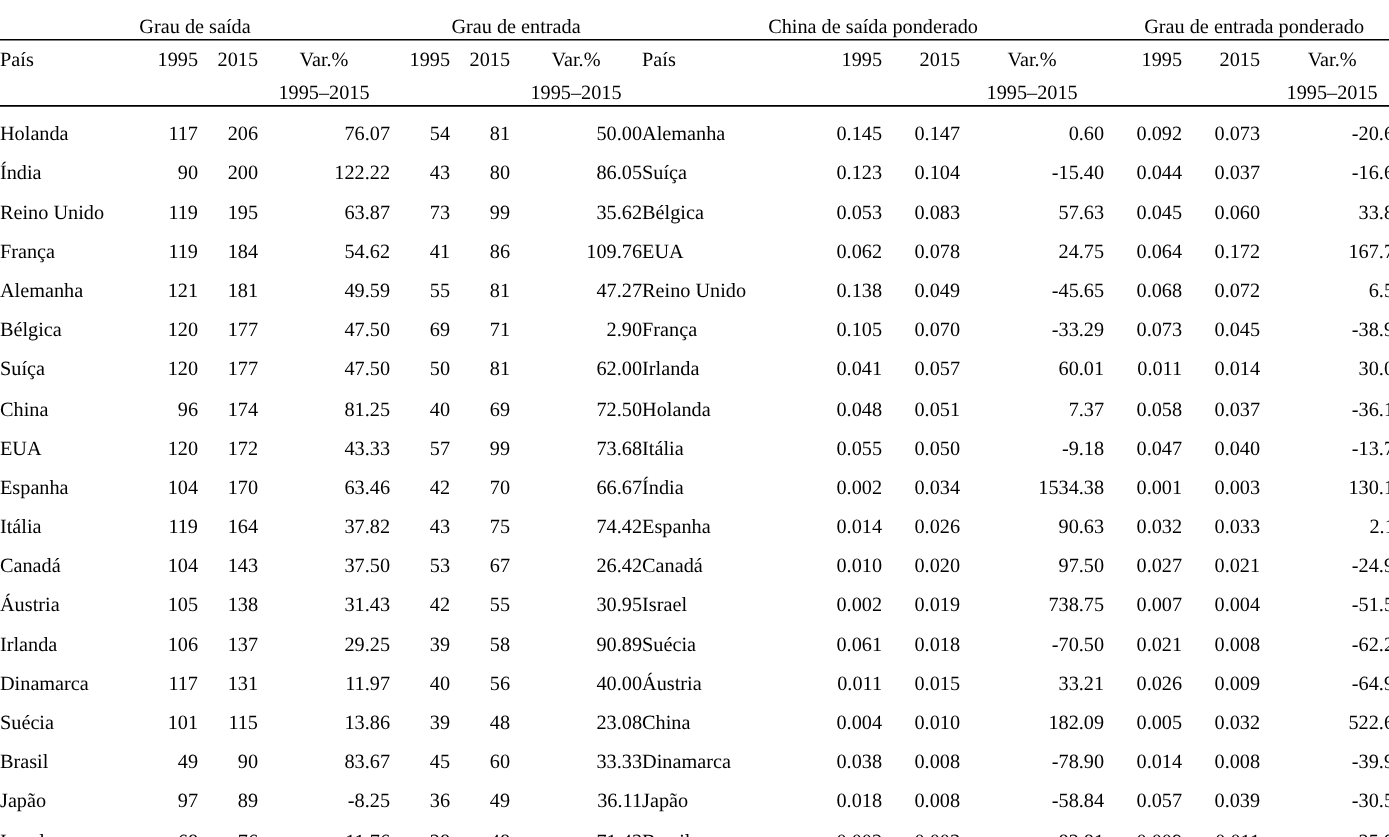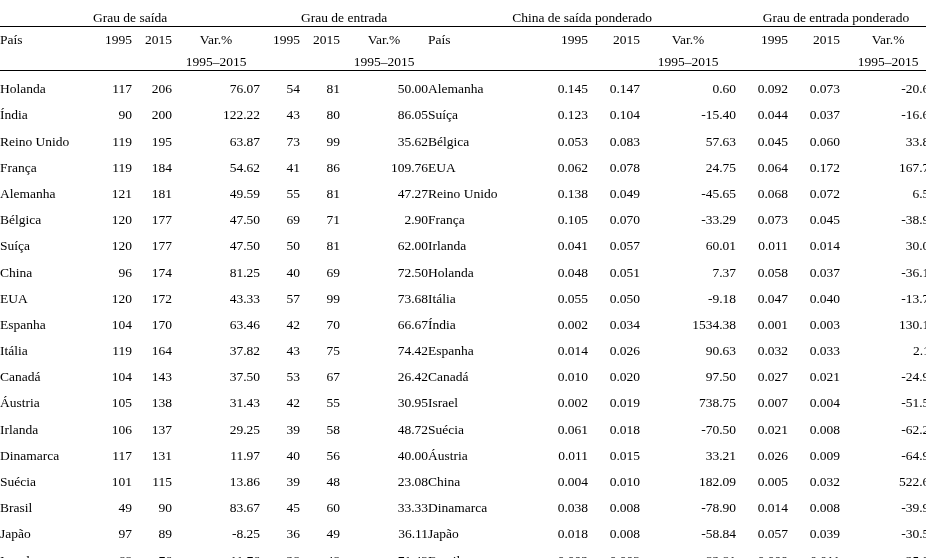--- a/index.html
+++ b/index.html
@@ -347,21 +347,21 @@
           <td class="num">0.004</td>
           <td class="pct">-51.51</td>
         </tr>
         <tr class="data-row">
           <td class="nm">Irlanda</td>
           <td class="num">106</td>
           <td class="num">137</td>
           <td class="pct">29.25</td>
           <td class="num">39</td>
           <td class="num">58</td>
-          <td class="pct">48.72</td>
+          <td class="pct">90.89</td>
           <td class="nm">Suécia</td>
           <td class="num">0.061</td>
           <td class="num">0.018</td>
           <td class="pct">-70.50</td>
           <td class="num">0.021</td>
           <td class="num">0.008</td>
           <td class="pct">-62.27</td>
         </tr>
         <tr class="data-row">
           <td class="nm">Dinamarca</td>

